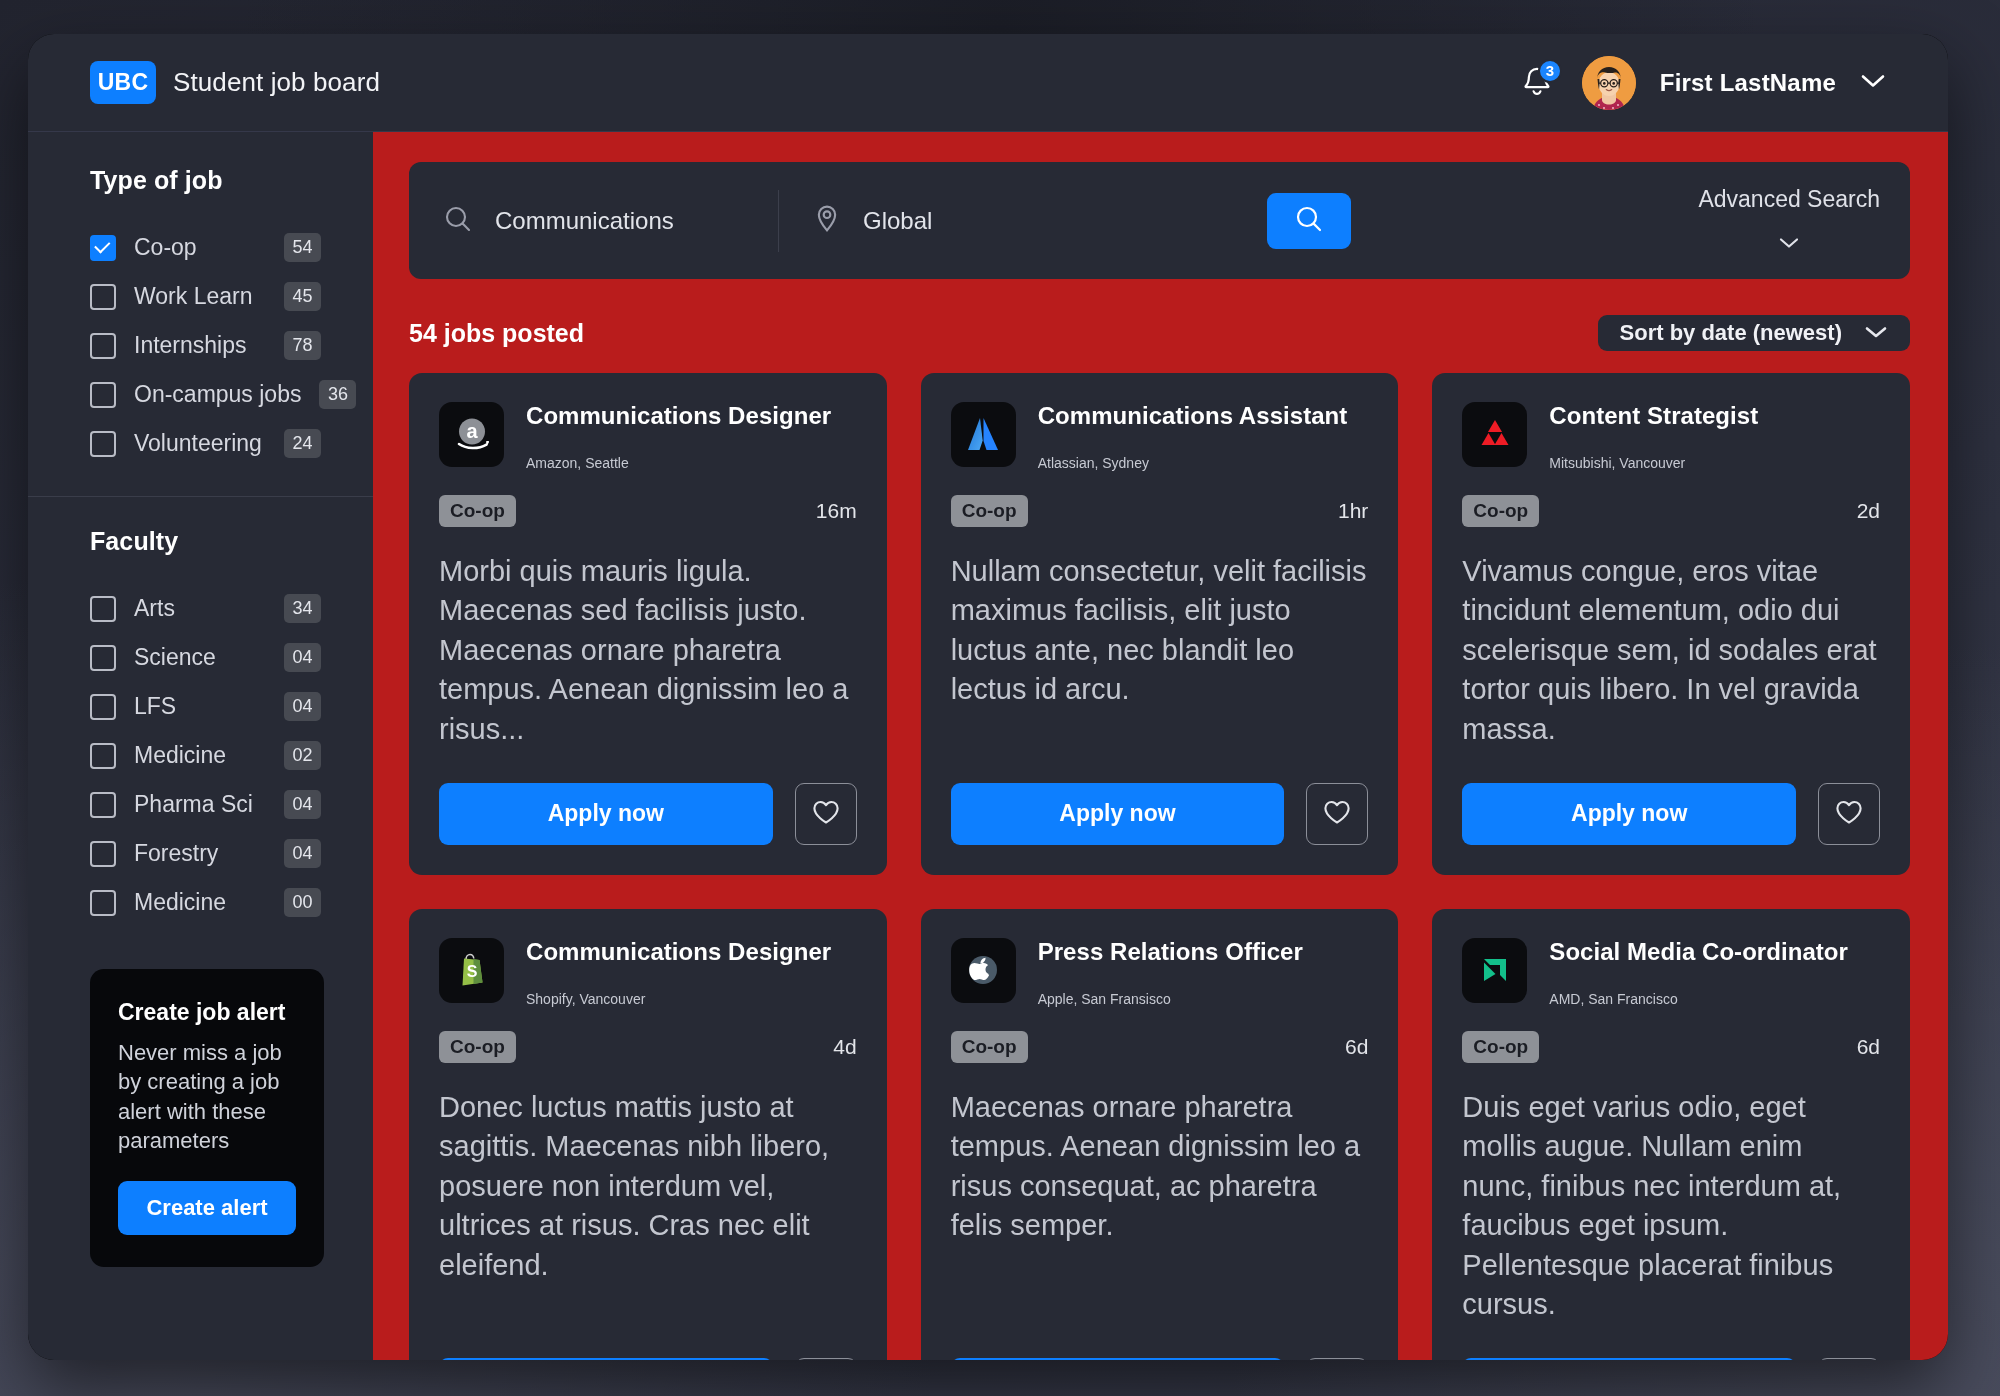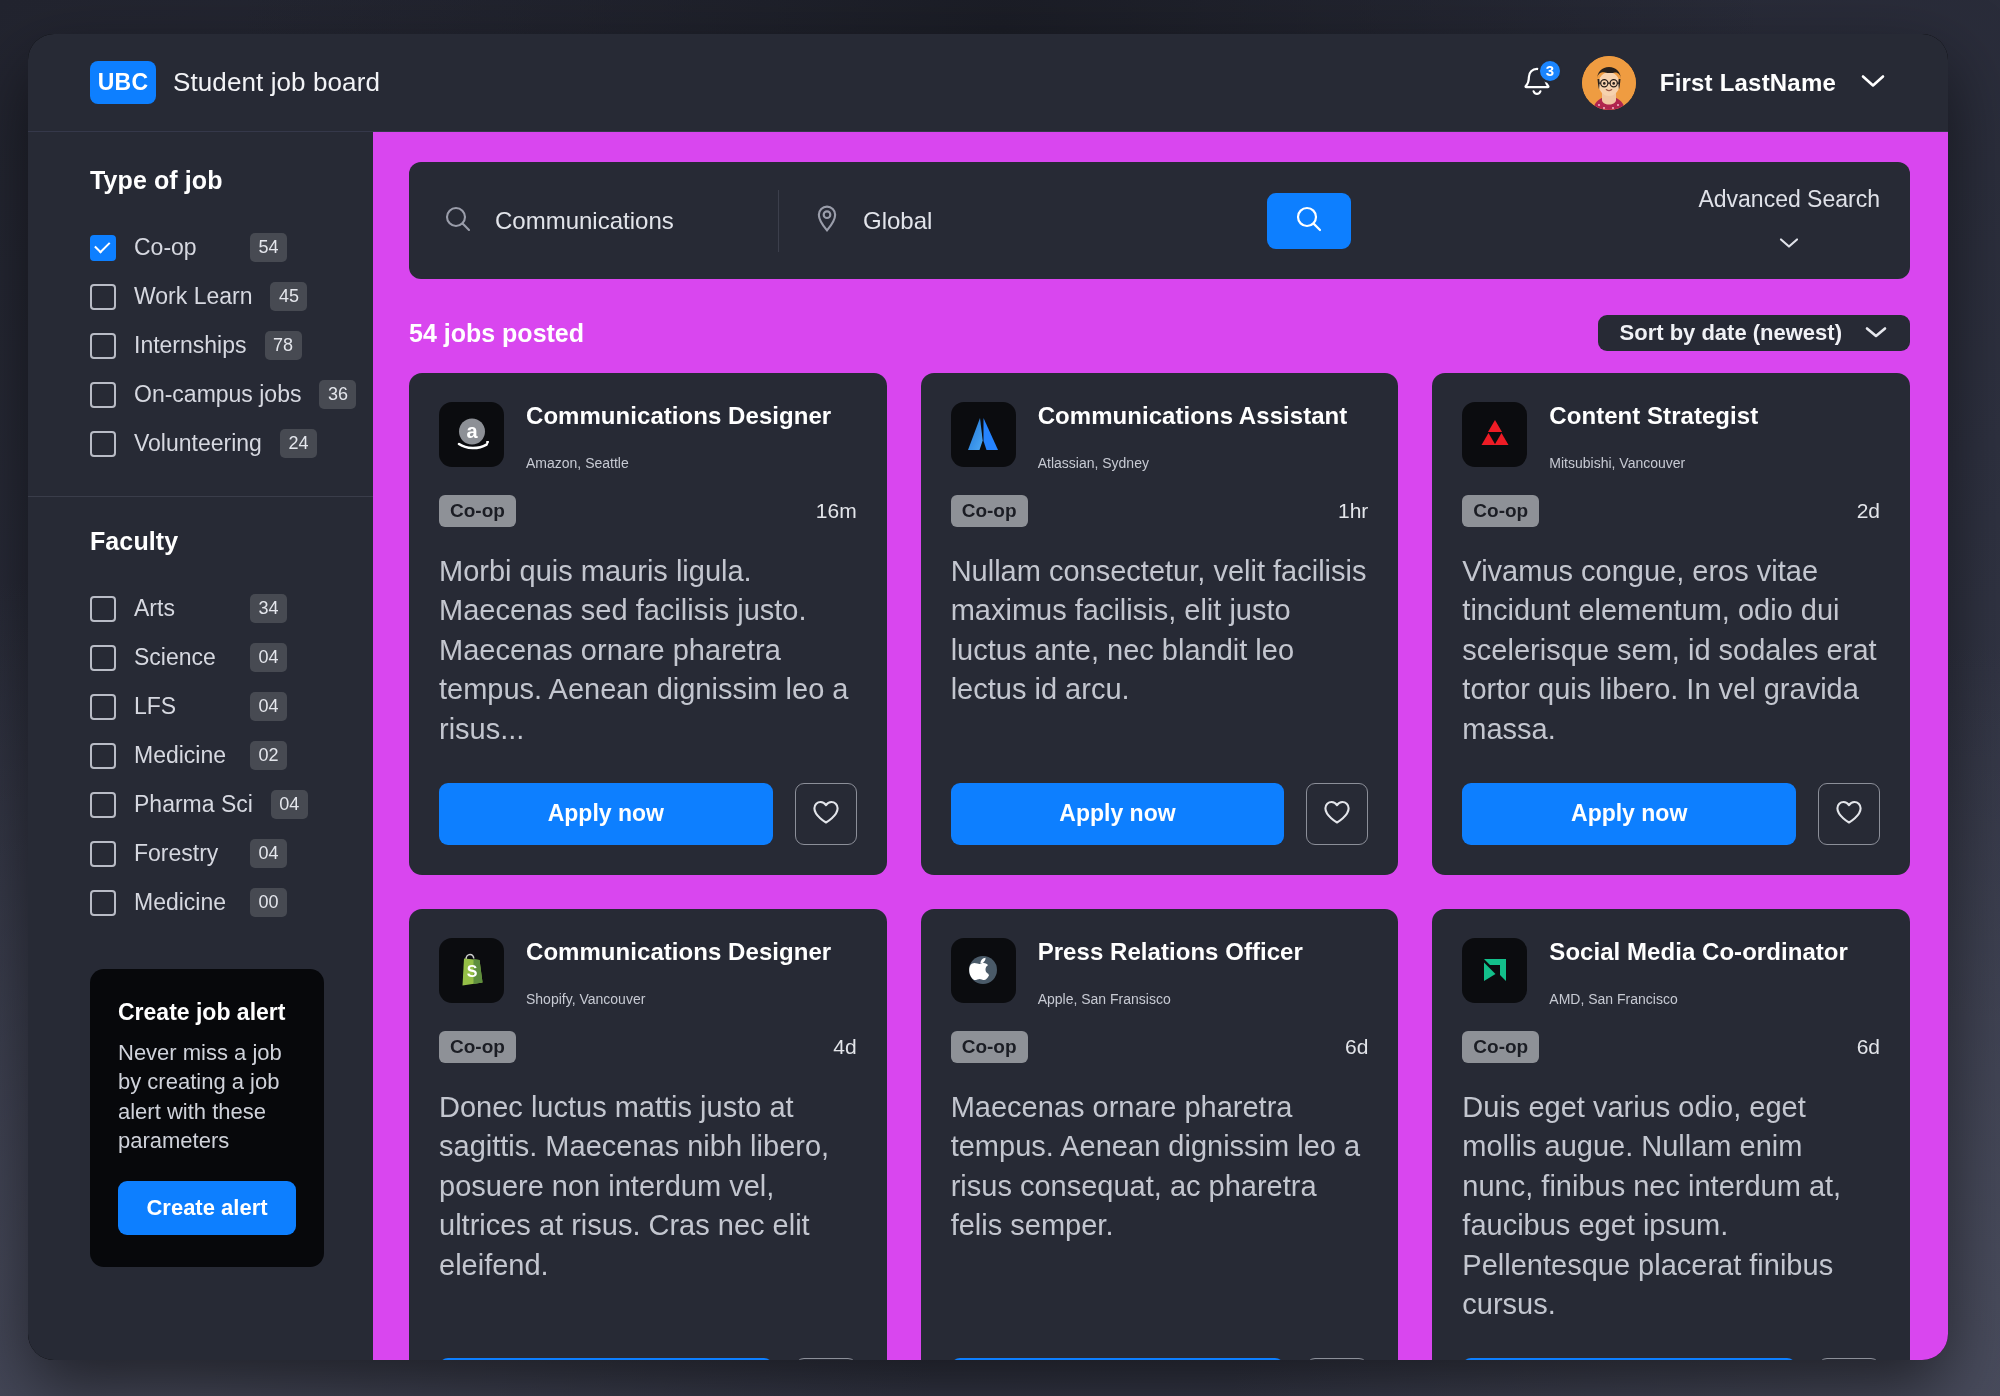--- a/index.html
+++ b/index.html
@@ -67,21 +67,21 @@
 
   
   .body-row { display: flex; height: calc(100% - 98px); }
 
   
   .sidebar {
     width: 345px; flex: none;
     background: #272a35;
     padding: 34px 0 0 0;
   }
-  .side-section { padding: 0 86px 0 62px; }
+  .side-section { padding: 0 52px 0 62px; }
   .side-title {
     color: #fff; font-size: 25px; font-weight: 700;
     margin-bottom: 28px; letter-spacing: .1px;
   }
   .filter-row {
     display: flex; align-items: center;
     height: 49px; gap: 18px;
   }
   .cb {
     width: 26px; height: 26px; flex: none;
@@ -113,21 +113,21 @@
   .alert-desc { color: #cfd2da; font-size: 22px; line-height: 1.33; margin-bottom: 26px; }
   .alert-btn {
     width: 100%; height: 54px;
     background: #0d7fff; color: #fff;
     border: none; border-radius: 9px;
     font-size: 22px; font-weight: 700;
     font-family: inherit; cursor: pointer;
   }
 
   
-  .main { flex: 1; background: #d946ef; padding: 30px 38px 0 36px; min-width: 0; }
+  .main { flex: 1; background: #b91c1c; padding: 30px 38px 0 36px; min-width: 0; }
 
   .searchbar {
     background: #272a35;
     border-radius: 12px;
     height: 117px;
     display: flex; align-items: center;
     padding: 0 30px 0 0;
   }
   .sb-field { display: flex; align-items: center; gap: 22px; padding: 0 34px; height: 62px; }
   .sb-field.kw { width: 370px; border-right: 1px solid #3c3f4c; }

